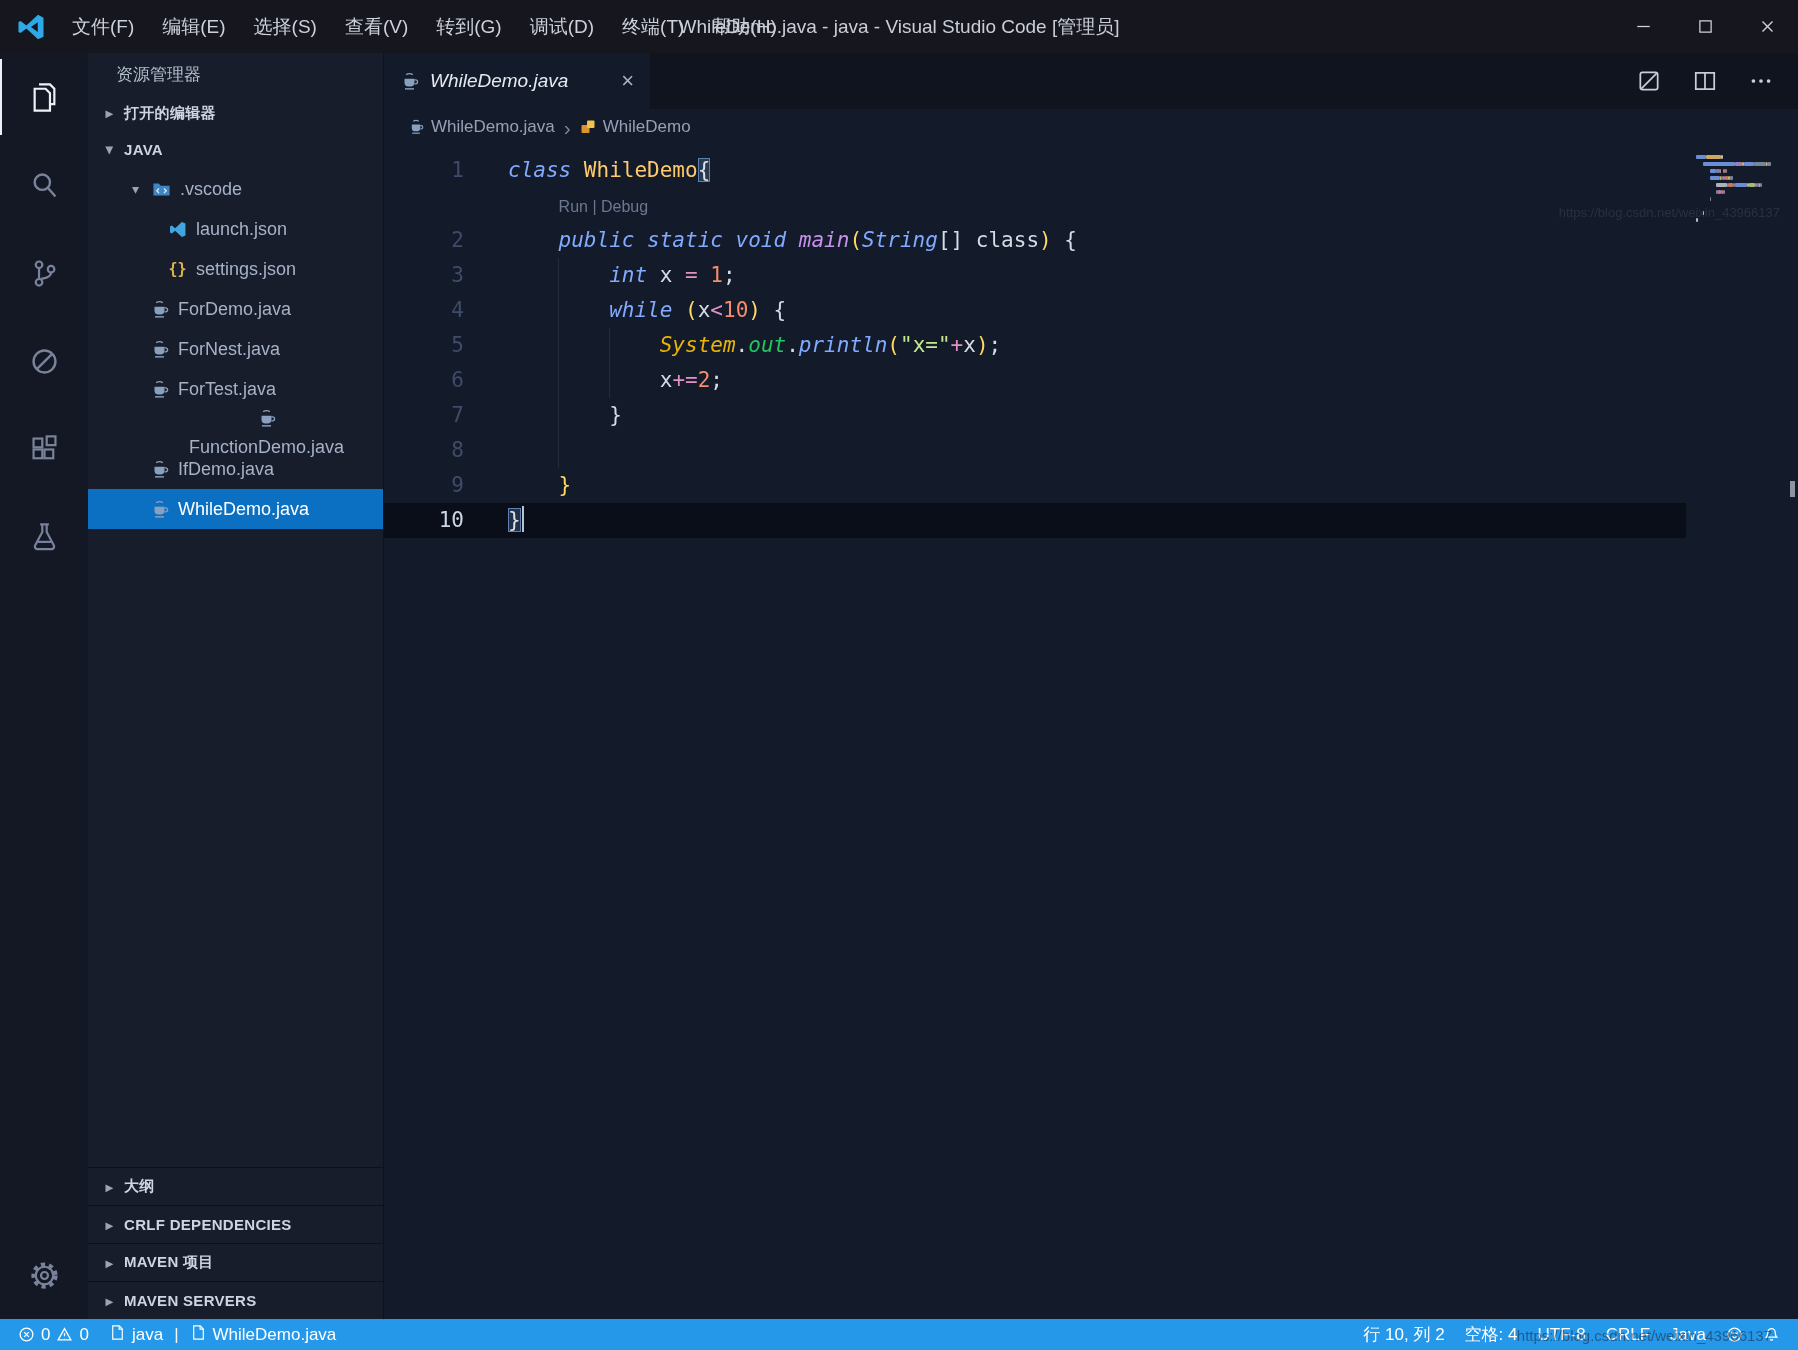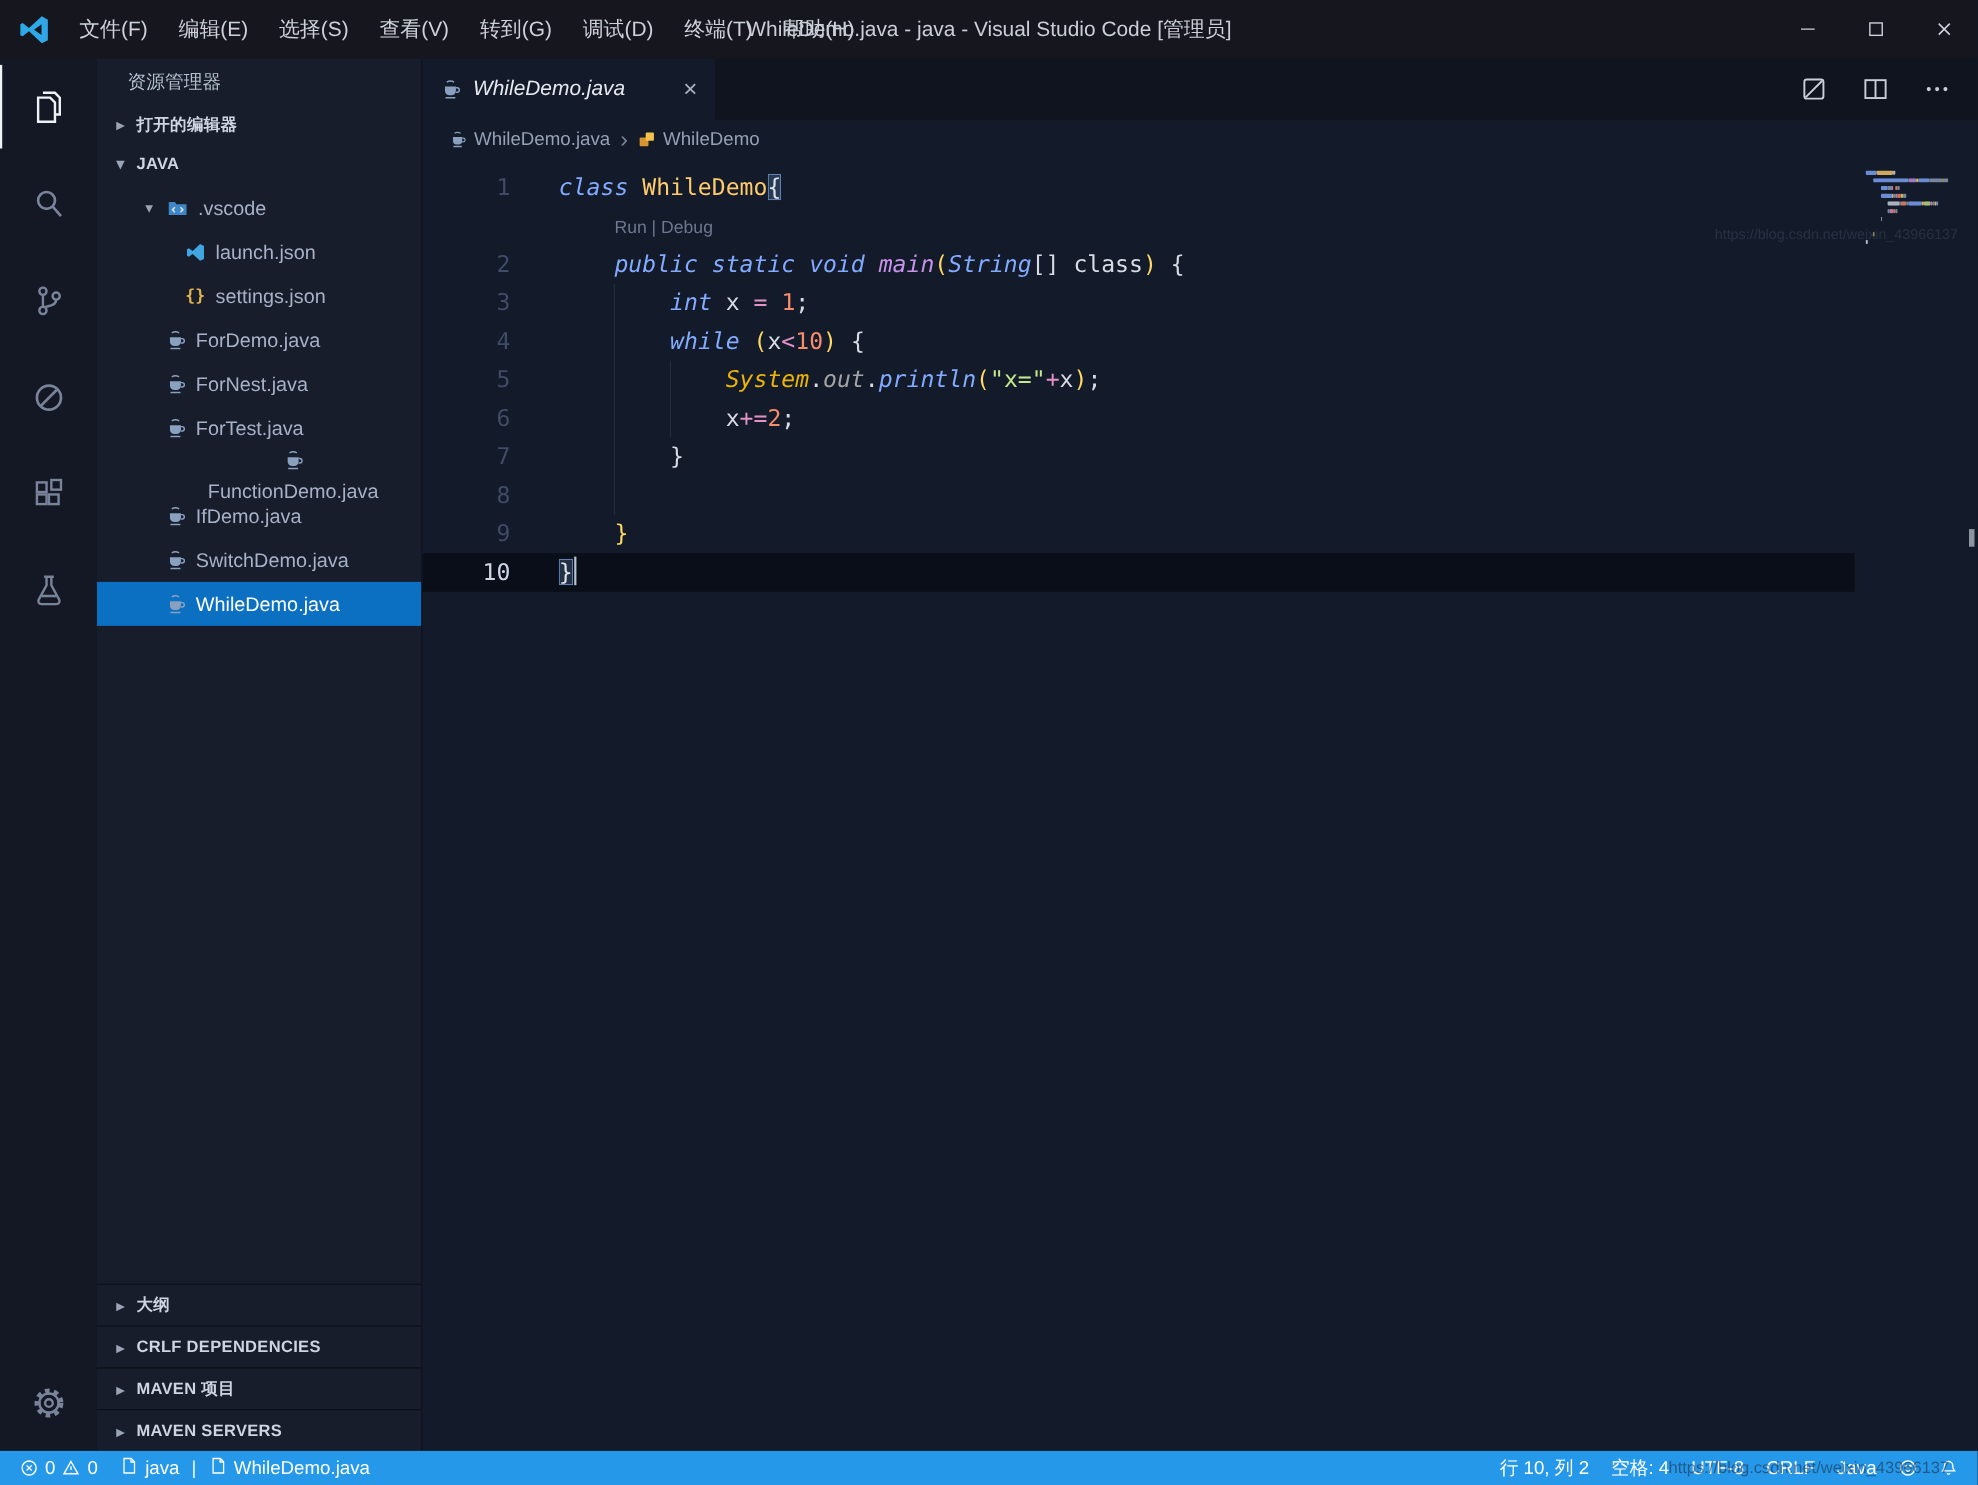--- a/index.html
+++ b/index.html
@@ -68,21 +68,21 @@
   .code-row.current { background:#0a0e18; }
   .gutter { width:96px; flex:none; text-align:right; padding-right:16px; color:#3f4b68; }
   .code-row.current .gutter { color:#ced6e6; }
   .code-content { padding-left:28px; }
 
   .tok-kw     { color:#82aaff; font-style:italic; }
   .tok-cls    { color:#ffcb6b; }
   .tok-fn     { color:#c792ea; font-style:italic; }
   .tok-mth    { color:#82aaff; font-style:italic; }
   .tok-obj    { color:#eab308; font-style:italic; }
-  .tok-prop   { color:#a3a3a3; font-style:italic;margin-top:10px; }
+  .tok-prop   { color:#22c55e; font-style:italic;margin-top:10px; }
   .tok-str    { color:#c3e88d; }
   .tok-num    { color:#f78c6c; }
   .tok-op     { color:#e292c5; }
   .tok-par    { color:#ffd866; }
   .tok-pln    { color:#d6dbe5; }
   .tok-bmatch { color:#dde3ec; background:rgba(96,139,192,.28); box-shadow:inset 0 0 0 1px #5f7fae; }
   .codelens { font-family:"Liberation Sans", sans-serif; font-size:16px; color:#6c7890; }
   .cursor { display:inline-block; width:2px; height:26px; background:#b8c2d0; vertical-align:-5px; margin-left:1px; }
 
   .indent-guide { position:absolute; width:1px; background:rgba(255,255,255,.08); }
@@ -280,31 +280,20 @@
           <span class="tree-icon">
             <svg viewBox="0 0 16 16">
               <path d="M5.2 2.2c1.8-1.1 3.8-1.1 5.6 0" fill="none" stroke="#8aa0bf" stroke-width="1.1"></path>
               <path d="M3.8 5.6h8.4v3.3a3.4 3.4 0 0 1-3.4 3.4H7.2a3.4 3.4 0 0 1-3.4-3.4z" fill="#8aa0bf"></path>
               <path d="M12.2 6.6h.9a1.7 1.7 0 1 1 0 3.4h-.9" fill="none" stroke="#8aa0bf" stroke-width="1.1"></path>
               <path d="M4.2 14.2h7.6" stroke="#8aa0bf" stroke-width="1.2"></path>
             </svg>
           </span>
           <span class="tree-label">IfDemo.java</span>
         </div>
-        <div class="tree-row" style="padding-left: 62px;">
-          <span class="tree-icon">
-            <svg viewBox="0 0 16 16">
-              <path d="M5.2 2.2c1.8-1.1 3.8-1.1 5.6 0" fill="none" stroke="#8aa0bf" stroke-width="1.1"></path>
-              <path d="M3.8 5.6h8.4v3.3a3.4 3.4 0 0 1-3.4 3.4H7.2a3.4 3.4 0 0 1-3.4-3.4z" fill="#8aa0bf"></path>
-              <path d="M12.2 6.6h.9a1.7 1.7 0 1 1 0 3.4h-.9" fill="none" stroke="#8aa0bf" stroke-width="1.1"></path>
-              <path d="M4.2 14.2h7.6" stroke="#8aa0bf" stroke-width="1.2"></path>
-            </svg>
-          </span>
-          <span class="tree-label">SwitchDemo.java</span>
-        </div>
         <div class="tree-row selected" style="padding-left: 62px;">
           <span class="tree-icon">
             <svg viewBox="0 0 16 16">
               <path d="M5.2 2.2c1.8-1.1 3.8-1.1 5.6 0" fill="none" stroke="#8aa0bf" stroke-width="1.1"></path>
               <path d="M3.8 5.6h8.4v3.3a3.4 3.4 0 0 1-3.4 3.4H7.2a3.4 3.4 0 0 1-3.4-3.4z" fill="#8aa0bf"></path>
               <path d="M12.2 6.6h.9a1.7 1.7 0 1 1 0 3.4h-.9" fill="none" stroke="#8aa0bf" stroke-width="1.1"></path>
               <path d="M4.2 14.2h7.6" stroke="#8aa0bf" stroke-width="1.2"></path>
             </svg>
           </span>
           <span class="tree-label">WhileDemo.java</span>

